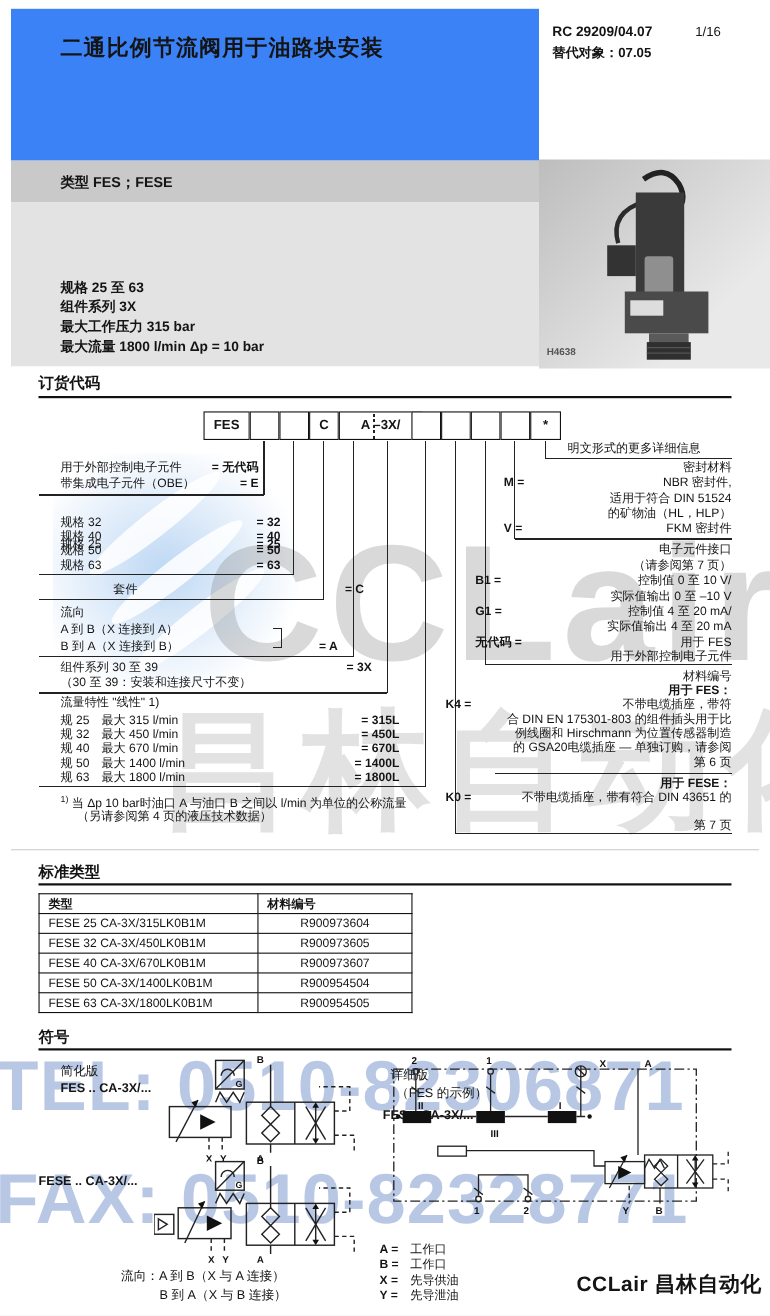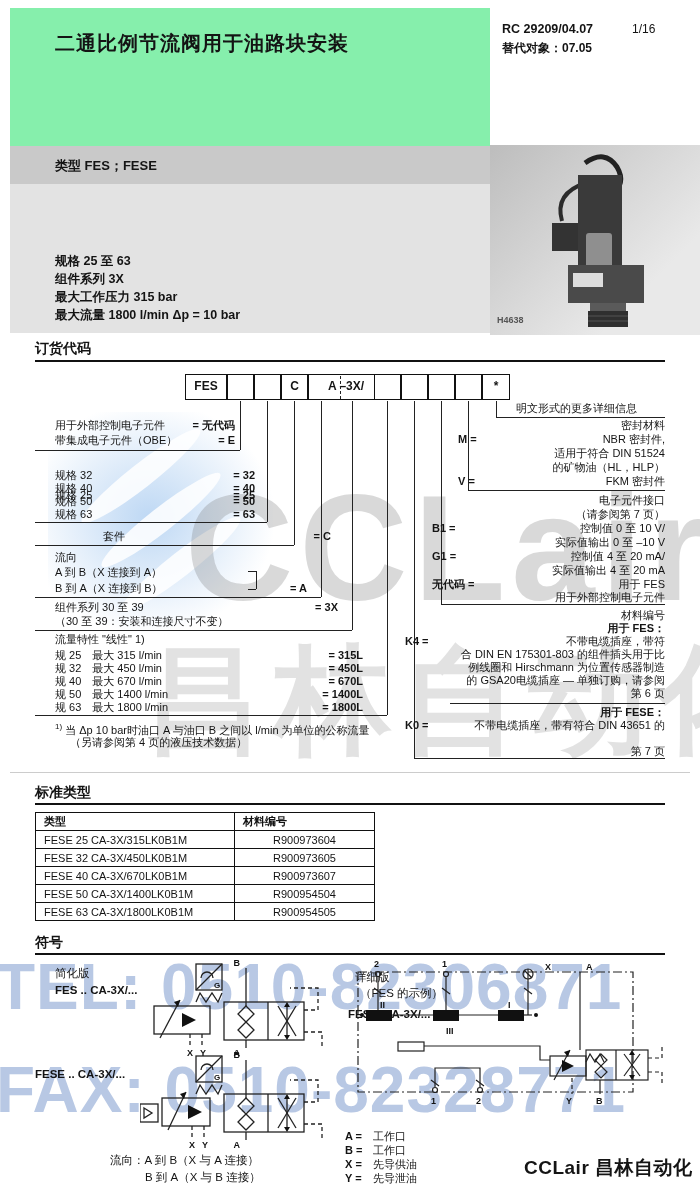--- a/index.html
+++ b/index.html
@@ -10,21 +10,21 @@
   .wm{position:absolute;pointer-events:none;white-space:nowrap;font-weight:700;}
   .wm-brand{left:185px;top:462px;font-size:150px;letter-spacing:6px;color:rgba(110,110,110,.26);}
   .wm-brand-cn{left:145px;top:622px;font-size:118px;letter-spacing:10px;color:rgba(110,110,110,.20);}
   .wm-tel{left:-4px;top:950px;font-size:64px;letter-spacing:1px;color:rgba(125,155,205,.55);}
   .wm-fax{left:-4px;top:1053px;font-size:64px;letter-spacing:1px;color:rgba(125,155,205,.55);}
   .swoosh{position:absolute;left:48px;top:412px;width:225px;height:220px;pointer-events:none;
           background:radial-gradient(ellipse at 45% 48%,rgba(155,195,238,.65),rgba(155,195,238,0) 72%);}
   .blade{position:absolute;background:rgba(255,255,255,.85);border-radius:50%;transform:rotate(-38deg);}
   
   .panel{position:absolute;}
-  .title-panel{left:10px;top:8px;width:480px;height:138px;background:#86efac;}
+  .title-panel{left:10px;top:8px;width:480px;height:138px;background:#3b82f6;}
   .doc-title{position:absolute;left:45px;top:22px;font-size:20px;font-weight:700;letter-spacing:1px;}
   .type-bar{left:10px;top:146px;width:480px;height:38px;background:#c9c9c9;}
   .type-text{position:absolute;left:45px;top:11px;font-size:13px;font-weight:700;}
   .specs-panel{left:10px;top:184px;width:480px;height:149px;background:#e3e3e3;}
   .spec-line{position:absolute;left:45px;font-size:12.5px;line-height:18px;font-weight:700;}
   .rc{position:absolute;left:502px;top:22px;font-size:12.5px;font-weight:700;}
   .pg{position:absolute;left:632px;top:22px;font-size:12px;}
   .repl{position:absolute;left:502px;top:40px;font-size:12px;font-weight:700;}
   .photo{left:490px;top:145px;width:210px;height:190px;background:linear-gradient(135deg,#bdbdbd,#e9e9e9 75%);}
   .photo-label{position:absolute;left:7px;top:170px;font-size:9px;color:#555;font-weight:700;}

